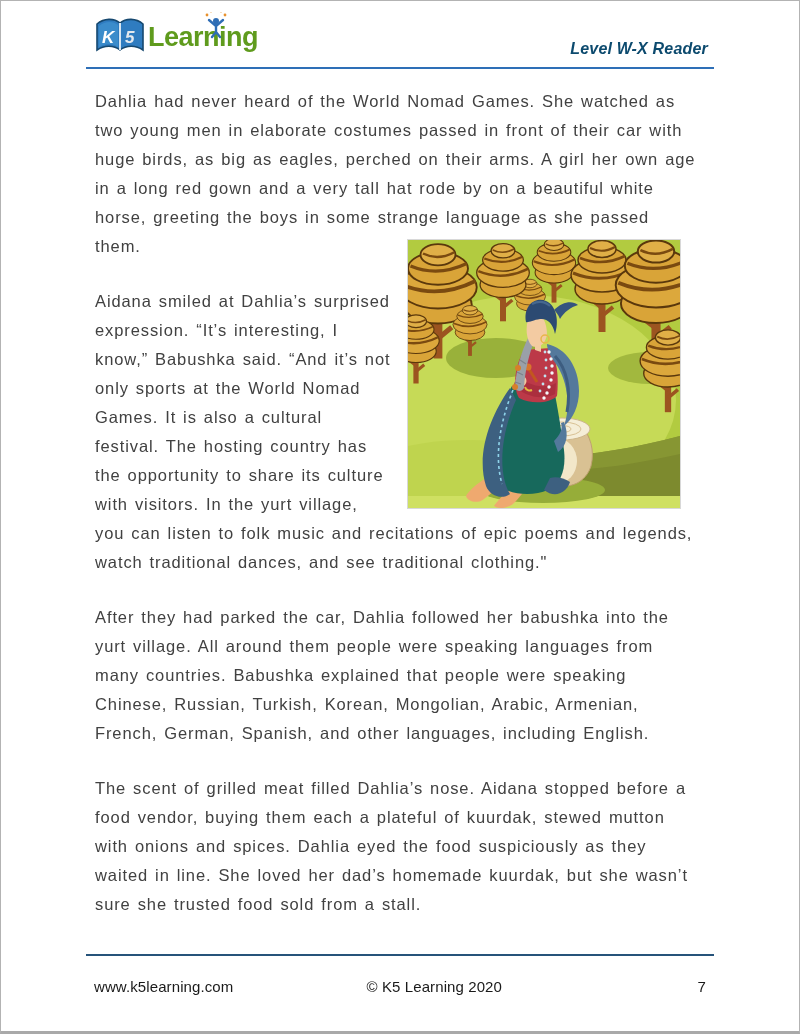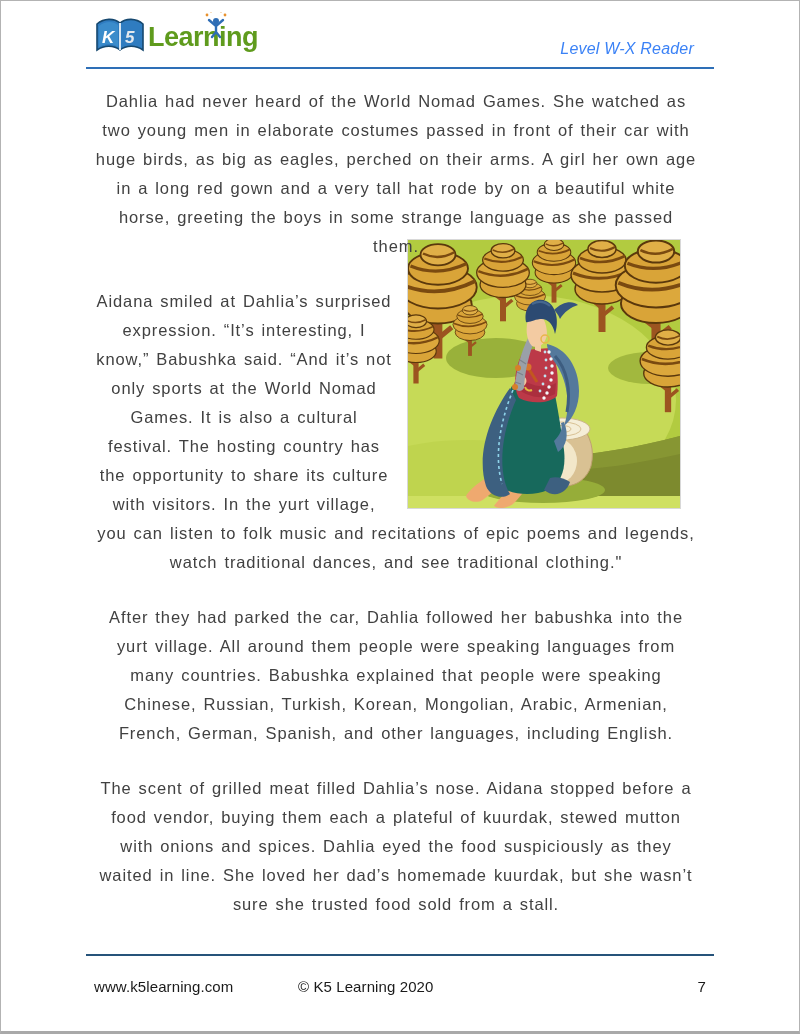--- a/index.html
+++ b/index.html
@@ -15,44 +15,44 @@
     display:flex;align-items:flex-end;justify-content:space-between;
     padding-bottom:5px;box-sizing:border-box;
   }
   .logo{margin-left:8px;}
   .wordmark{
     font-family:"Liberation Sans",sans-serif;font-weight:bold;font-size:27px;
     fill:#5f9b1d;letter-spacing:-0.5px;
   }
   .book-letter{font-family:"Liberation Sans",sans-serif;font-weight:bold;font-style:italic;}
   .level-label{
-    font-style:italic;font-weight:normal;font-size:16px;color:#3b82f6;
-    margin-right:20px;margin-bottom:4px;letter-spacing:0.2px;
+    font-style:italic;font-weight:bold;font-size:16px;color:#0c4a6e;
+    margin-right:6px;margin-bottom:4px;letter-spacing:0.2px;
   }
   
-  .content{position:absolute;top:70px;left:94px;right:102px;padding-top:16px;text-align:center;}
+  .content{position:absolute;top:70px;left:94px;right:102px;padding-top:16px;}
   .para{
     margin:0 0 26px 0;font-size:16.5px;line-height:29px;color:#414141;
     letter-spacing:0.9px;word-spacing:1.5px;
   }
   .para .it{}
   .illustration{
     float:right;width:274px;height:270px;margin:-48px 16px 10px 14px;
     border:1px solid #d8d8d8;box-sizing:border-box;overflow:hidden;
   }
   .illustration svg{display:block;}
   
   .page-footer{
     position:absolute;top:953px;left:85px;right:85px;
     border-top:2px solid #26537a;padding-top:22px;
     display:flex;align-items:baseline;
     font-size:15px;color:#1a1a1a;letter-spacing:0.1px;
   }
   .f-left{flex:1;text-align:left;padding-left:8px;}
-  .f-center{flex:1;text-align:left;}
+  .f-center{flex:1;text-align:right;}
   .f-right{flex:1;text-align:right;padding-right:8px;}
 </style>
 </head>
 <body>
 
 <div class="page">
 
   <header class="page-header">
     <div class="logo">
       <svg width="170" height="46" viewBox="0 0 170 46">

